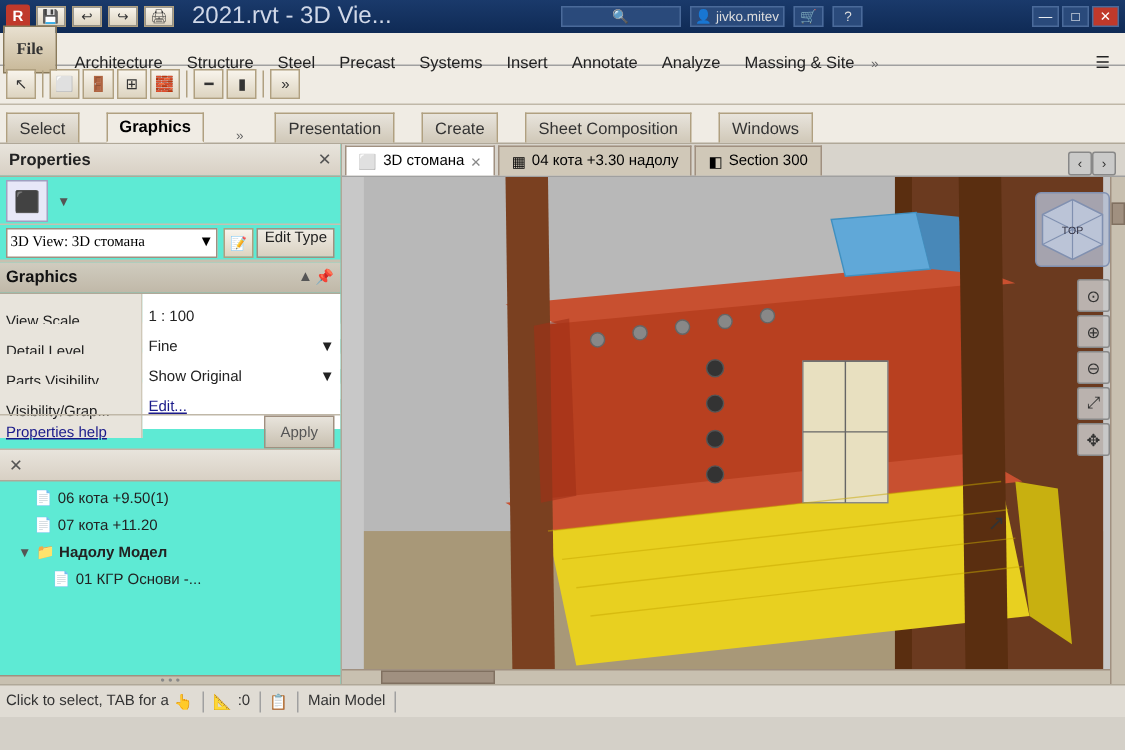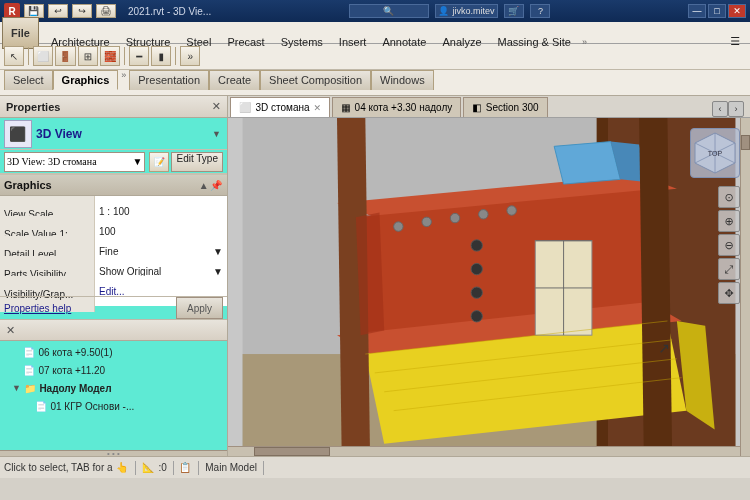--- a/index.html
+++ b/index.html
@@ -6,47 +6,47 @@
     body { width: 750px; height: 500px; overflow: hidden; font-family: 'Segoe UI', Arial, sans-serif; font-size: 11px; background: #d4d0c8; }
 
     
     .title-bar {
       height: 22px; background: linear-gradient(to bottom, #1a3a6b, #0f2a55);
       display: flex; align-items: center; justify-content: space-between;
       padding: 0 4px; color: white;
     }
     .title-bar-left { display: flex; align-items: center; gap: 4px; }
     .title-bar-icon { width: 16px; height: 16px; background: #c0392b; border-radius: 2px; display: flex; align-items: center; justify-content: center; font-size: 10px; font-weight: bold; color: white; }
-    .title-bar-text { font-size: 10px; color: #d0d8e8; }
+    .title-bar-text { font-size: 16px; color: #d0d8e8; }
     .title-bar-controls { display: flex; gap: 2px; }
     .title-bar-btn { width: 18px; height: 14px; border: 1px solid #4a6a9a; background: #2a4a7b; color: white; font-size: 9px; display: flex; align-items: center; justify-content: center; cursor: pointer; }
 
     
     .menu-bar {
       height: 22px; background: #f0ece4; display: flex; align-items: center;
       border-bottom: 1px solid #a0a0a0; padding: 0 2px;
     }
     .menu-file {
       height: 32px; background: linear-gradient(to bottom, #e8e0d0, #c8b898);
       border: 1px solid #8a7a5a; padding: 0 8px; font-size: 11px; font-weight: bold;
-      display: flex; align-items: center; margin-right: 4px; color: #333;
+      display: flex; align-items: center; margin-right: 4px; color: #333; font-family: Liberation Serif, serif;
     }
     .menu-item { padding: 2px 8px; font-size: 11px; color: #222; cursor: pointer; margin-top: 18px; }
 
     
     .toolbar-area {
       height: 52px; background: #f0ece4; border-bottom: 1px solid #b0a898;
       display: flex; flex-direction: column;
     }
     .toolbar-row1 {
       height: 26px; display: flex; align-items: center; padding: 0 4px; gap: 2px;
       border-bottom: 1px solid #c0b8a8;
     }
     .toolbar-row2 {
-      height: 26px; display: flex; align-items: flex-start; padding: 0 4px; gap: 0;
+      height: 26px; display: flex; align-items: flex-end; padding: 0 4px; gap: 18px;
     }
     .tb-btn {
       height: 20px; min-width: 20px; background: linear-gradient(to bottom, #f8f4ec, #ddd4c0);
       border: 1px solid #b0a080; display: flex; align-items: center; justify-content: center;
       font-size: 10px; cursor: pointer; padding: 0 3px; color: #333;
     }
     .tb-sep { width: 1px; height: 18px; background: #b0a080; margin: 0 2px; }
     .tab-item {
       padding: 2px 8px; font-size: 11px; cursor: pointer; height: 20px;
       display: flex; align-items: center; border: 1px solid #b0a080; border-bottom: none;
@@ -267,21 +267,20 @@
 
   <div class="left-panel">
 
     <div class="properties-header">
       <span class="properties-title">Properties</span>
       <span class="close-btn">✕</span>
     </div>
 
     <div class="view-type-row">
       <div class="view-icon">⬛</div>
-      <span class="view-name-label">3D View</span>
       <div class="dropdown-btn">▼</div>
     </div>
 
     <div class="view-select-row">
       <div class="view-dropdown">
         <span style="font-size:10px;overflow:hidden;white-space:nowrap;font-family:Liberation Serif, serif;">3D View: 3D стомана</span>
         <span>▼</span>
       </div>
       <div style="display:flex;align-items:center;gap:2px;">
         <div class="tb-btn" style="font-size:9px;">📝</div>
@@ -295,26 +294,20 @@
         <span class="section-icon">▲</span>
         <span class="section-icon">📌</span>
       </div>
     </div>
 
     <div>
       <div class="prop-row">
         <div class="prop-label">View Scale</div>
         <div class="prop-value">
           <span>1 : 100</span>
-        </div>
-      </div>
-      <div class="prop-row">
-        <div class="prop-label">Scale Value  1:</div>
-        <div class="prop-value">
-          <span>100</span>
         </div>
       </div>
       <div class="prop-row">
         <div class="prop-label">Detail Level</div>
         <div class="prop-value">
           <div class="prop-value-select">
             <span>Fine</span>
             <span>▼</span>
           </div>
         </div>

